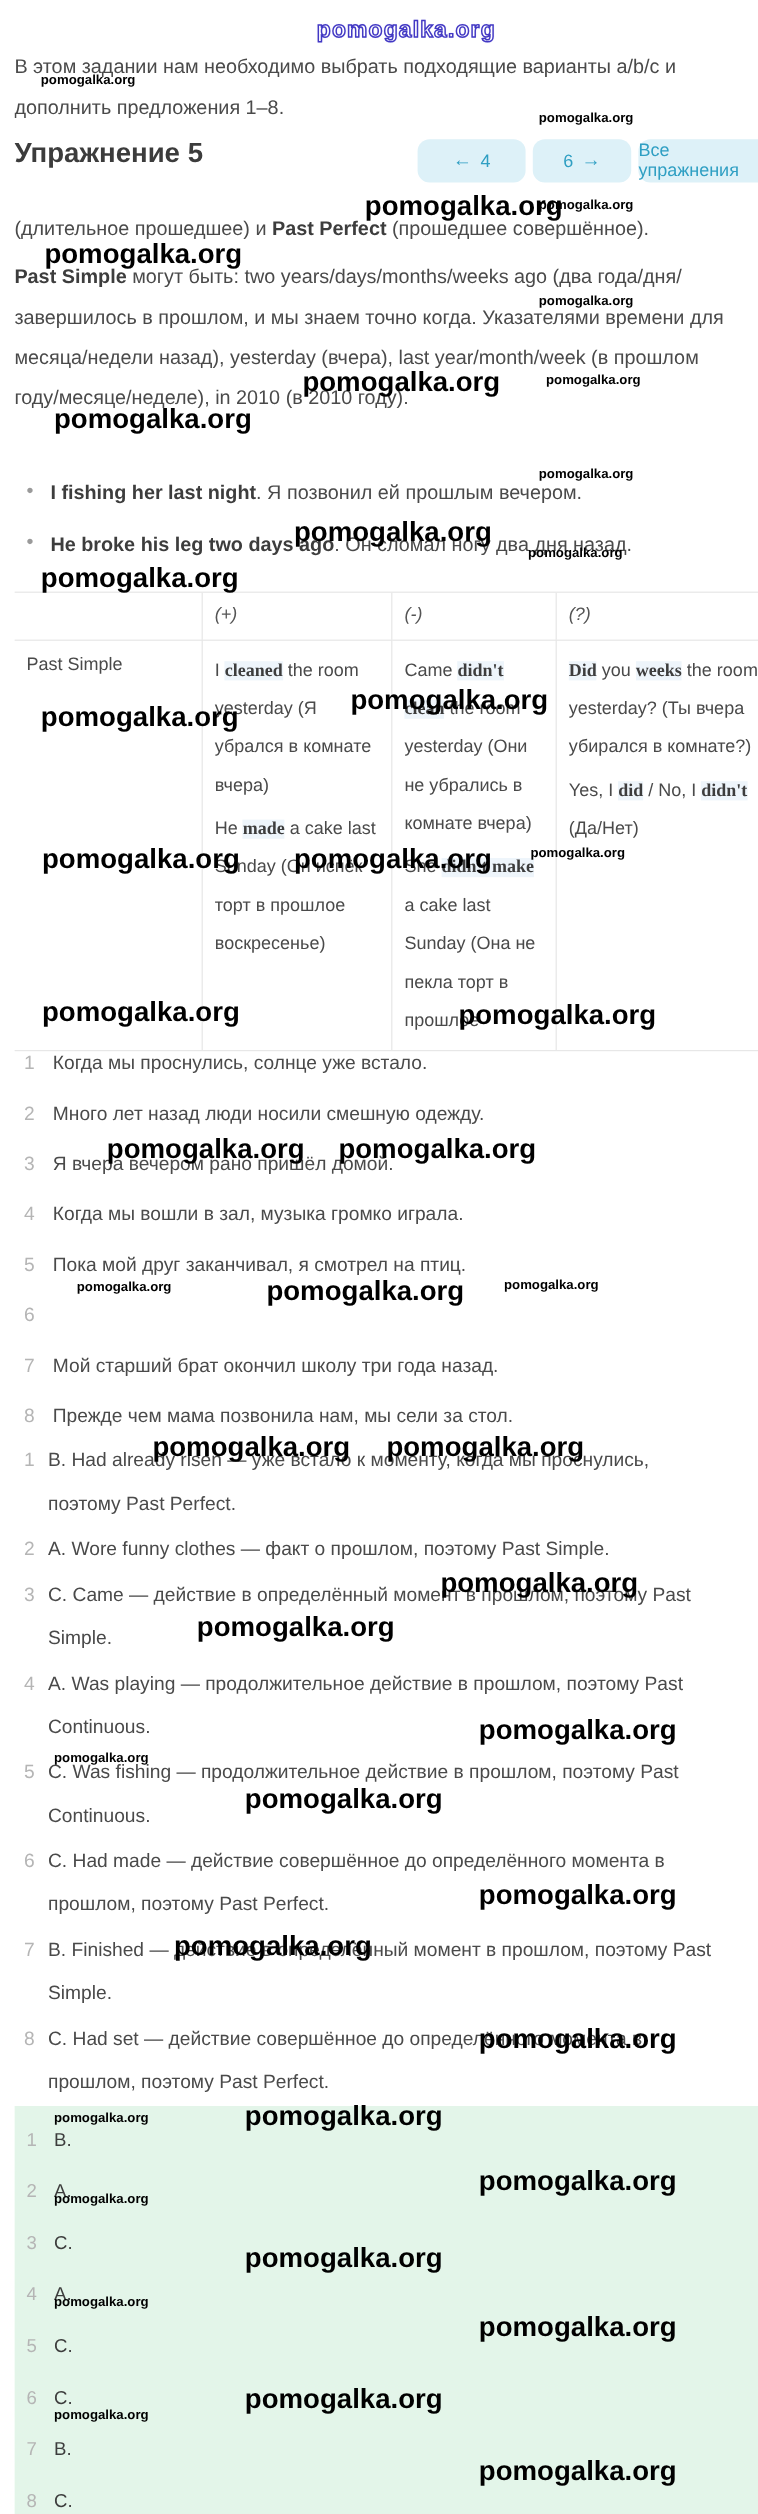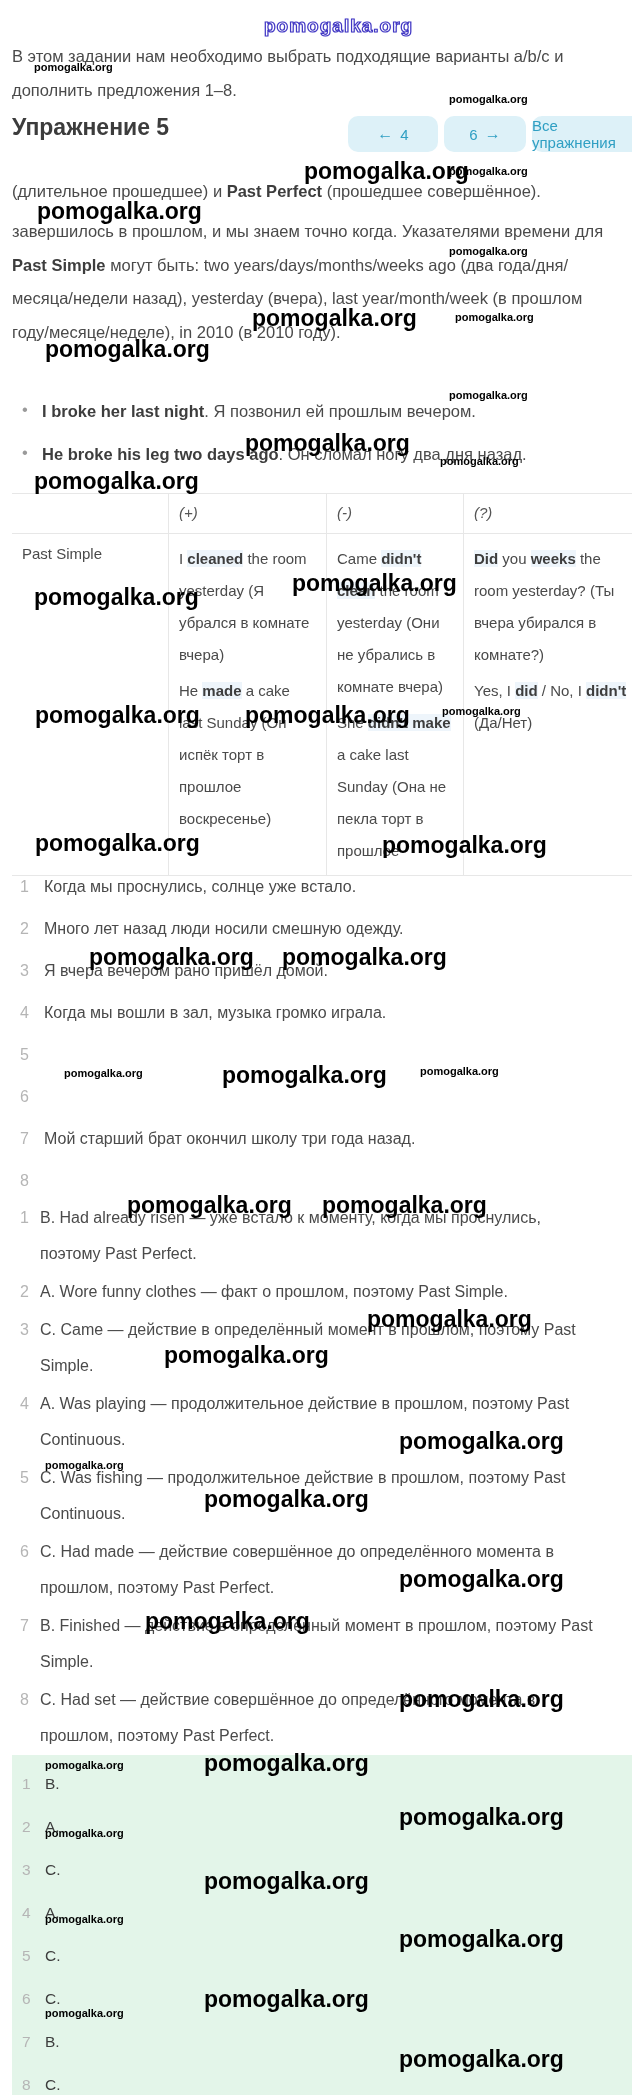--- a/index.html
+++ b/index.html
@@ -44,21 +44,21 @@
   
   .gtable{position:absolute;left:0;top:481px;width:632px;border-top:1px solid #e7e7e7;
     border-bottom:1px solid #e7e7e7;box-sizing:border-box;font-size:15px;}
   .trow{display:flex;}
   .tcell{box-sizing:border-box;border-right:1px solid #e7e7e7;padding:9px 10px;overflow:hidden;}
   .tcell:last-child{border-right:none;}
   .c1{width:157px;}.c2{width:158px;}.c3{width:137px;}.c4{width:180px;}
   .thead .tcell{height:39px;font-style:italic;color:#555;padding-top:10px;}
   .tbody .tcell{height:342px;border-top:1px solid #e7e7e7;line-height:32px;}
   .cell-para{margin:0 0 4px 0;}
-  .tbody .b{background:#eef5fb;}
+  .tbody .b{background:#eef5fb;font-family:Liberation Serif, serif;}
   .row-label{padding-top:4px;}
   
   .sentences{position:absolute;left:0;top:866px;font-size:16px;}
   .sentence{position:relative;padding-left:32px;height:42px;white-space:nowrap;}
   .num{position:absolute;left:8px;color:#b5b5b5;}
   
   .explanations{position:absolute;left:0;top:1188px;font-size:16px;}
   .explanation{position:relative;padding-left:28px;line-height:36px;margin-bottom:2px;}
   .explanation .num{left:8px;top:0;}
   .explanation .line{white-space:nowrap;}
@@ -91,28 +91,28 @@
     <span class="arrow">→</span>
   </div>
   <div class="btn btn-all">
     <span>Все упражнения</span>
   </div>
 
   <div class="theory-p p1">
       <div class="line"><span>(длительное прошедшее) и </span><span class="b">Past Perfect</span><span> (прошедшее совершённое).</span></div>
     </div>
   <div class="theory-p p2">
+      <div class="line"><span class="b">Past Simple</span><span> могут быть: two years/days/months/weeks ago (два года/дня/</span></div>
       <div class="line"><span>завершилось в прошлом, и мы знаем точно когда. Указателями времени для</span></div>
-      <div class="line"><span class="b">Past Simple</span><span> могут быть: two years/days/months/weeks ago (два года/дня/</span></div>
       <div class="line"><span>месяца/недели назад), yesterday (вчера), last year/month/week (в прошлом</span></div>
       <div class="line"><span>году/месяце/неделе), in 2010 (в 2010 году).</span></div>
     </div>
 
   <div class="bullets">
-      <div class="bullet"><span class="dot">•</span><span class="b">I broke her last night</span><span>. Я позвонил ей прошлым вечером.</span></div>
+      <div class="bullet"><span class="dot">•</span><span class="b">I fishing her last night</span><span>. Я позвонил ей прошлым вечером.</span></div>
       <div class="bullet"><span class="dot">•</span><span class="b">He broke his leg two days ago</span><span>. Он сломал ногу два дня назад.</span></div>
     </div>
 
   <div class="gtable">
     <div class="trow thead">
       <div class="tcell c1"></div>
       <div class="tcell c2">(+)</div>
       <div class="tcell c3">(-)</div>
       <div class="tcell c4">(?)</div>
     </div>
@@ -131,24 +131,24 @@
           <div class="cell-para"><span>Yes, I </span><span class="b">did</span><span> / No, I </span><span class="b">didn't</span><span> (Да/Нет)</span></div>
         </div>
     </div>
   </div>
 
   <div class="sentences">
       <div class="sentence"><span class="num">1</span><span>Когда мы проснулись, солнце уже встало.</span></div>
       <div class="sentence"><span class="num">2</span><span>Много лет назад люди носили смешную одежду.</span></div>
       <div class="sentence"><span class="num">3</span><span>Я вчера вечером рано пришёл домой.</span></div>
       <div class="sentence"><span class="num">4</span><span>Когда мы вошли в зал, музыка громко играла.</span></div>
-      <div class="sentence"><span class="num">5</span></div>
+      <div class="sentence"><span class="num">5</span><span>Пока мой друг заканчивал, я смотрел на птиц.</span></div>
       <div class="sentence"><span class="num">6</span></div>
       <div class="sentence"><span class="num">7</span><span>Мой старший брат окончил школу три года назад.</span></div>
-      <div class="sentence"><span class="num">8</span></div>
+      <div class="sentence"><span class="num">8</span><span>Прежде чем мама позвонила нам, мы сели за стол.</span></div>
     </div>
 
   <div class="explanations">
       <div class="explanation">
         <span class="num">1</span>
         <div class="line">B. Had already risen — уже встало к моменту, когда мы проснулись,</div>
         <div class="line">поэтому Past Perfect.</div>
       </div>
       <div class="explanation">
         <span class="num">2</span>

